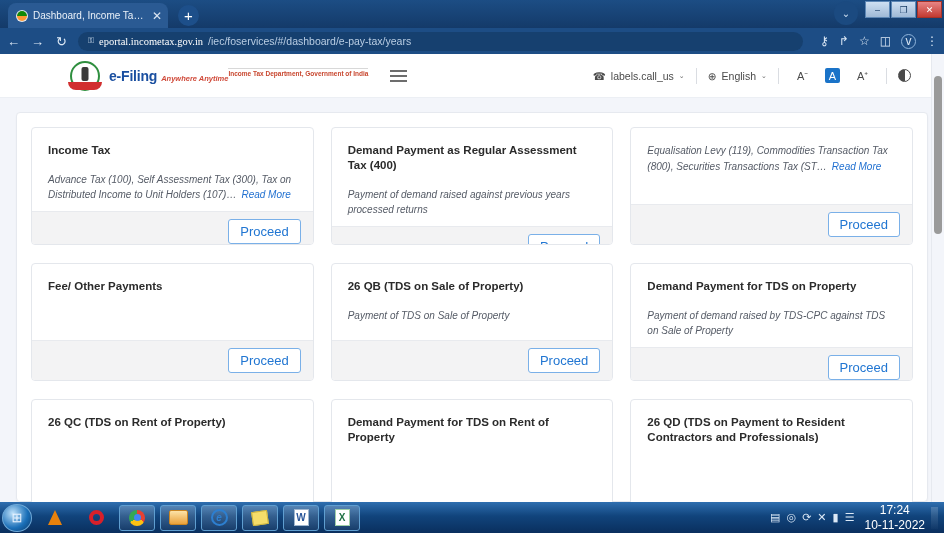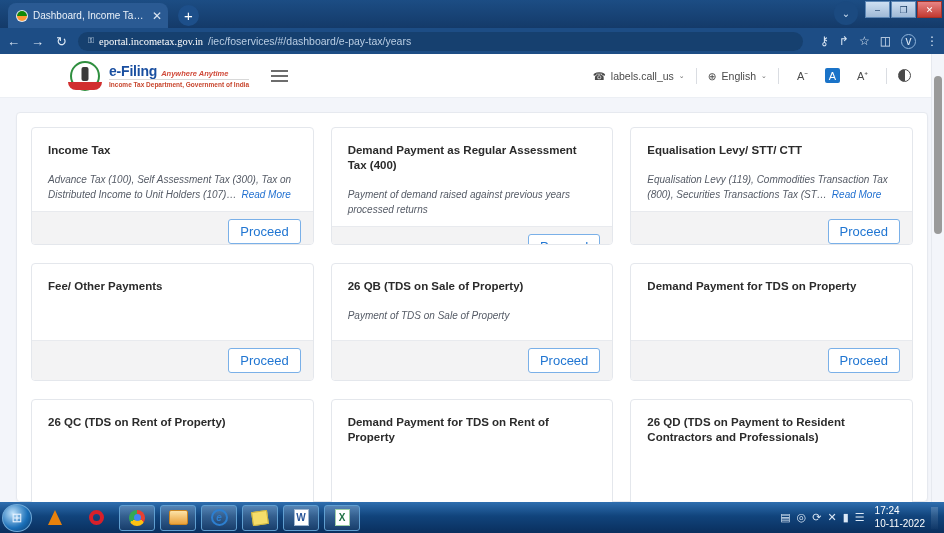--- a/index.html
+++ b/index.html
@@ -113,21 +113,21 @@
     border: 2px solid #2f8f3f;
   }
   .emblem .pillar {
     position: absolute; left: 50%; top: 6px; transform: translateX(-50%);
     width: 7px; height: 14px; background: #3a3a3a; border-radius: 2px;
   }
   .emblem .ribbon {
     position: absolute; left: -2px; right: -2px; bottom: 1px; height: 8px;
     background: #d12f2f; border-radius: 0 0 9px 9px;
   }
-  .brandtext { display: flex; flex-direction: column; gap: 0; }
+  .brandtext { display: flex; flex-direction: row; gap: 0; }
   .bt-row1 { display: flex; align-items: baseline; gap: 4px; }
   .efiling { font-size: 14px; color: #1a4fa0; font-weight: bold; letter-spacing: -.2px; }
   .anywhere { font-size: 7.5px; color: #d04a3a; font-style: italic; font-weight: bold; }
   .bt-row2 {
     font-size: 6.5px; color: #c8472f; font-weight: bold;
     border-top: 1px solid #d8d8d8; padding-top: 1px;
   }
   .hamburger { margin-left: 22px; display: flex; flex-direction: column; gap: 3px; }
   .hamburger i { display: block; width: 17px; height: 2px; background: #6d6d6d; }
 
@@ -214,21 +214,21 @@
     display: flex; align-items: center; justify-content: center;
     font-size: 14px; flex: none;
   }
   .tbtn.nobox { border-color: transparent; background: transparent; }
   .tray {
     margin-left: auto; display: flex; align-items: center; gap: 6px;
     padding-right: 6px; color: #dce9f7; font-size: 10px;
   }
   .tray .tico { font-size: 11px; line-height: 1; }
   .clock {
-    line-height: 1.25; font-size: 10px; color: #ffffff;
+    text-align: center; line-height: 1.25; font-size: 12px; color: #ffffff;
     padding-left: 4px;
   }
   .tray-edge { width: 7px; height: 22px; background: linear-gradient(rgba(255,255,255,.18), rgba(255,255,255,.02)); }
   .icn-vlc { width: 0; height: 0; border-left: 7px solid transparent; border-right: 7px solid transparent; border-bottom: 15px solid #e8820c; }
   .icn-opera { width: 15px; height: 15px; border-radius: 50%; border: 4px solid #d8202a; }
   .icn-chrome { width: 16px; height: 16px; border-radius: 50%;
     background: conic-gradient(#e74133 0 33%, #fdc112 0 66%, #34a853 0 100%);
     position: relative; }
   .icn-chrome::after { content:""; position:absolute; inset:4.5px; border-radius:50%; background:#4285f4; }
   .icn-folder { width: 19px; height: 15px; border-radius: 2px;
@@ -347,21 +347,20 @@
               <div class="card-body">
                 <div class="card-title">Demand Payment as Regular Assessment Tax (400)</div>
                 <div class="card-desc"><span>Payment of demand raised against previous years processed returns</span></div>
               </div>
               <div class="card-foot">
                 <button class="proceed">Proceed</button>
               </div>
             </div>
             <div class="card">
               <div class="card-body">
-                <div class="card-title">Equalisation Levy/ STT/ CTT</div>
                 <div class="card-desc"><span>Equalisation Levy (119), Commodities Transaction Tax (800), Securities Transactions Tax (ST…</span><a class="readmore">Read More</a></div>
               </div>
               <div class="card-foot">
                 <button class="proceed">Proceed</button>
               </div>
             </div>
             <div class="card">
               <div class="card-body">
                 <div class="card-title">Fee/ Other Payments</div>
               </div>
@@ -374,20 +373,21 @@
                 <div class="card-title">26 QB (TDS on Sale of Property)</div>
                 <div class="card-desc"><span>Payment of TDS on Sale of Property</span></div>
               </div>
               <div class="card-foot">
                 <button class="proceed">Proceed</button>
               </div>
             </div>
             <div class="card">
               <div class="card-body">
                 <div class="card-title">Demand Payment for TDS on Property</div>
+                <div class="card-desc"><span>Payment of demand raised by TDS-CPC against TDS on Sale of Property</span></div>
               </div>
               <div class="card-foot">
                 <button class="proceed">Proceed</button>
               </div>
             </div>
             <div class="card">
               <div class="card-body">
                 <div class="card-title">26 QC (TDS on Rent of Property)</div>
               </div>
             </div>

